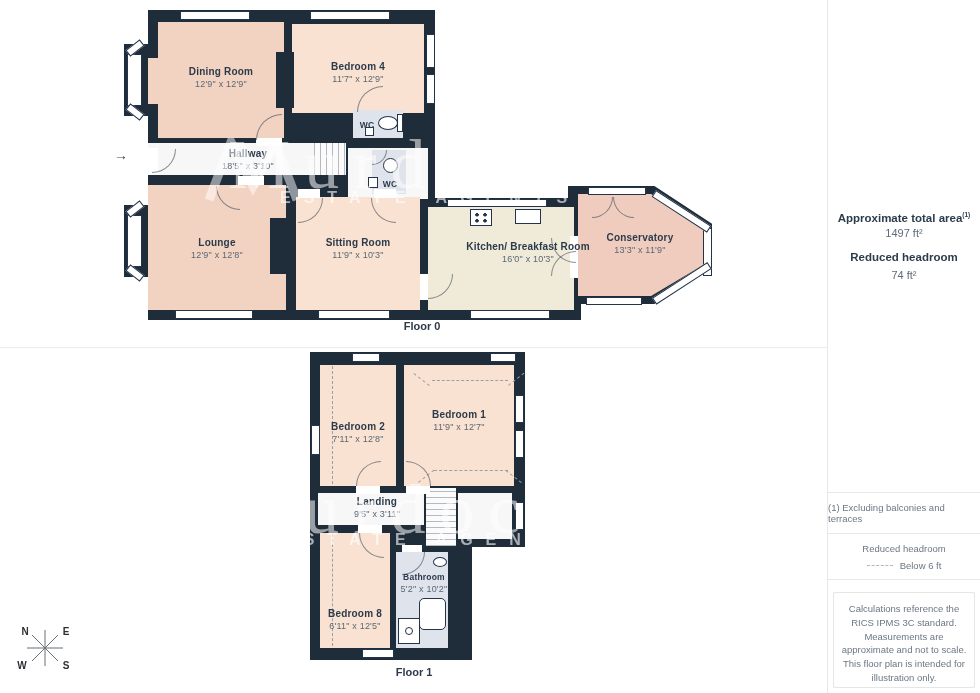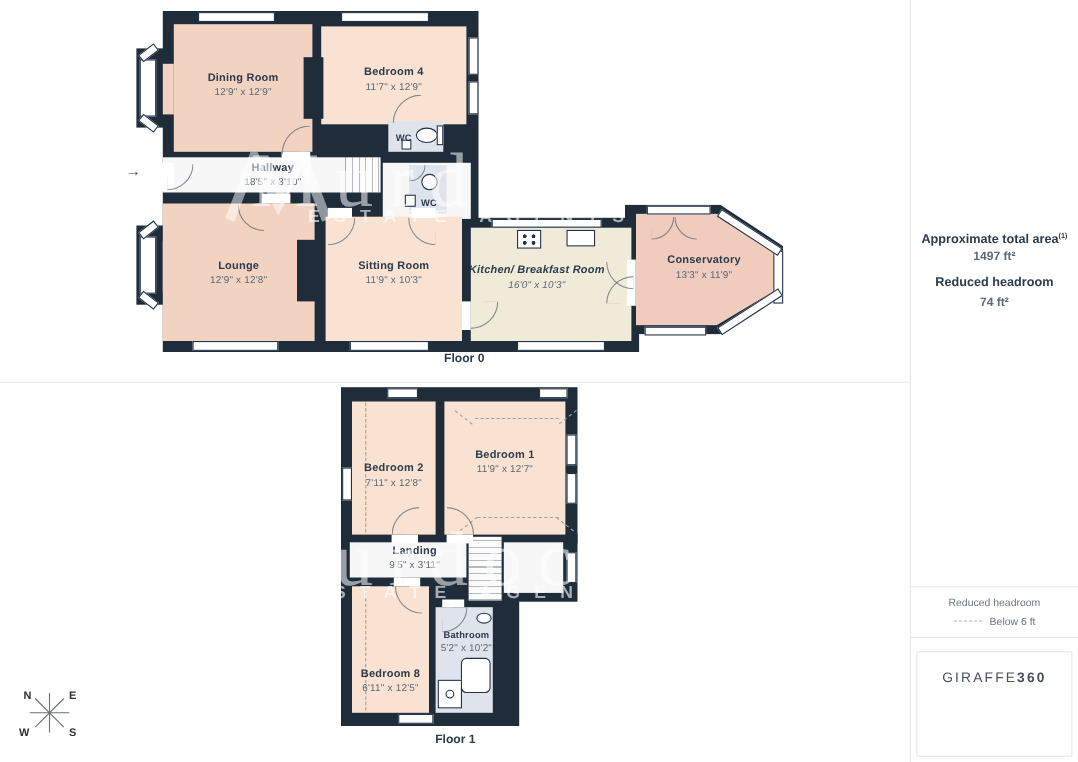--- a/index.html
+++ b/index.html
@@ -52,21 +52,21 @@
   .wm-sub{position:absolute;color:rgba(255,255,255,.62);font-size:16px;letter-spacing:13px;
           z-index:8;pointer-events:none;line-height:1;font-weight:bold;}
   .wm-logo{position:absolute;z-index:8;pointer-events:none;}
 
   
   .sidebar{position:absolute;left:827px;top:0;width:153px;height:693px;background:#fff;
            border-left:1px solid #e8e8e8;box-sizing:border-box;}
   .sb-line{position:absolute;left:0;right:0;text-align:center;}
   .sb-title{font-weight:bold;font-size:11.5px;color:#2d3c4d;}
   .sb-title sup{font-size:6.5px;}
-  .sb-value{font-size:11px;color:#5d6b79;font-weight:bold;}
+  .sb-value{font-size:11px;color:#5d6b79;}
   .sb-sec{position:absolute;left:0;right:0;border-top:1px solid #e8e8e8;display:flex;
           flex-direction:column;align-items:center;justify-content:center;box-sizing:border-box;}
   .sb-small{font-size:9.5px;color:#6b7785;}
   .legend-dash{display:inline-block;width:26px;height:0;border-top:1px dashed #b0b6bd;
                vertical-align:middle;margin-right:7px;}
   .sb-card{position:absolute;left:5px;right:5px;top:592px;height:96px;border:1px solid #e6e6e6;
            border-radius:2px;box-sizing:border-box;padding:9px 7px 0 7px;text-align:center;}
   .sb-card .txt{font-size:9.5px;color:#6b7785;line-height:1.45;}
   .brand{margin-top:7px;font-size:12.5px;letter-spacing:2px;color:#47525e;}
   .brand b{font-weight:bold;}
@@ -171,21 +171,21 @@
       <span class="nm">WC</span>
     </div>
     <div class="rl" style="left:217px;top:248px;">
       <span class="nm">Lounge</span>
       <span class="dm">12'9" x 12'8"</span>
     </div>
     <div class="rl" style="left:358px;top:248px;">
       <span class="nm">Sitting Room</span>
       <span class="dm">11'9" x 10'3"</span>
     </div>
-    <div class="rl" style="left:488px;top:252px;font-style:italic;">
+    <div class="rl" style="left:528px;top:252px;">
       <span class="nm">Kitchen/ Breakfast Room</span>
       <span class="dm">16'0" x 10'3"</span>
     </div>
     <div class="rl" style="left:640px;top:243px;">
       <span class="nm">Conservatory</span>
       <span class="dm">13'3" x 11'9"</span>
     </div>
 
     <span class="arrow-in">→</span>
     <div class="floorcap" style="left:422px;top:320px;">Floor 0</div>
@@ -287,21 +287,25 @@
   </div>
 
   <aside class="sidebar">
     <div class="sb-line" style="top:208px;">
       <span class="sb-title"><span>Approximate total area</span><sup>(1)</sup></span>
     </div>
     <div class="sb-line sb-value" style="top:227px;">1497 ft²</div>
     <div class="sb-line sb-title" style="top:251px;">Reduced headroom</div>
     <div class="sb-line sb-value" style="top:269px;">74 ft²</div>
 
+    <div class="sb-sec" style="top:492px;height:41px;">
+      <span class="sb-small">(1) Excluding balconies and terraces</span>
+    </div>
     <div class="sb-sec" style="top:533px;height:47px;border-bottom:1px solid #e8e8e8;">
       <span class="sb-small" style="margin-bottom:6px;">Reduced headroom</span>
       <span class="sb-small"><span class="legend-dash"></span><span>Below 6 ft</span></span>
     </div>
     <div class="sb-card">
+      <div class="txt">Calculations reference the RICS IPMS 3C standard. Measurements are approximate and not to scale. This floor plan is intended for illustration only.</div>
       <div class="brand"><span>GIRAFFE</span><b>360</b></div>
     </div>
   </aside>
 </div>
 
 </body></html>

